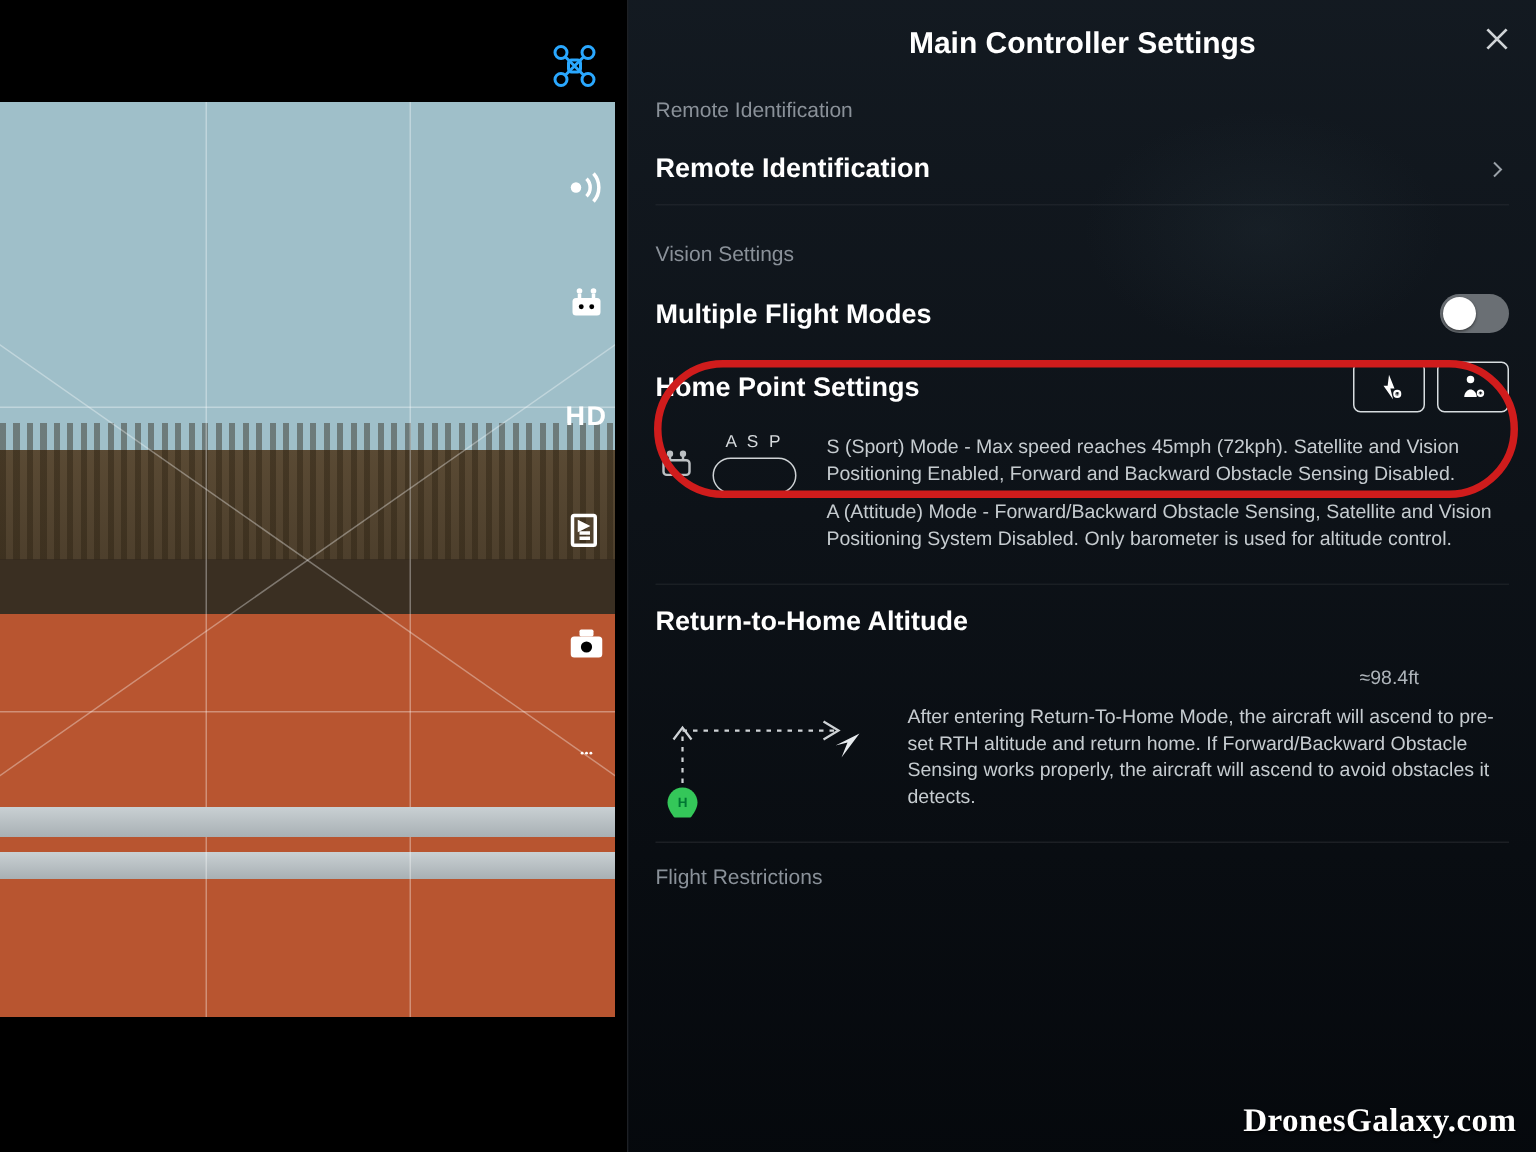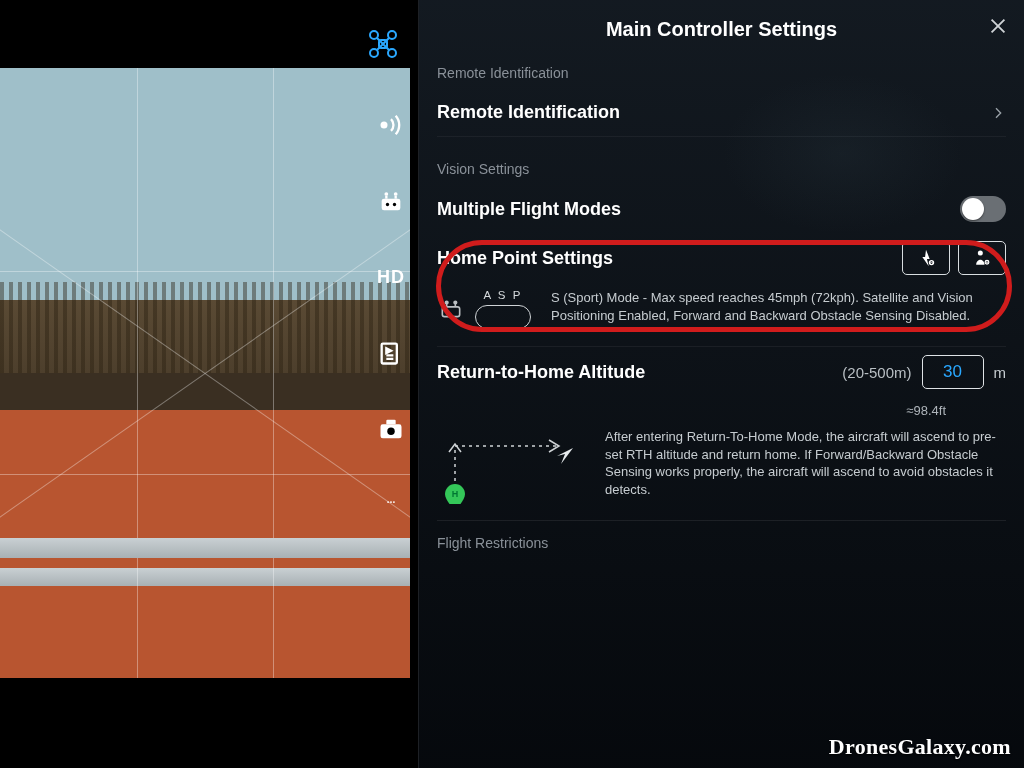--- a/index.html
+++ b/index.html
@@ -239,30 +239,26 @@
                 <line x1="16" y1="7" x2="16" y2="10"></line>
               </svg>
           </div>
           <div style="display:flex; flex-direction:column; align-items:center; gap:4px;">
             <div class="small">A S P</div>
             <div class="ovalbtn"></div>
           </div>
         </div>
         <div class="desc">
           <p>S (Sport) Mode - Max speed reaches 45mph (72kph). Satellite and Vision Positioning Enabled, Forward and Backward Obstacle Sensing Disabled.</p>
+          <p>A (Attitude) Mode - Forward/Backward Obstacle Sensing, Satellite and Vision Positioning System Disabled. Only barometer is used for altitude control.</p>
         </div>
       </div>
 
       <div class="row noborder rth-row">
         <div class="label">Return-to-Home Altitude</div>
-        <div class="right">
-          <span class="range">(20-500m)</span>
-          <div class="valbox">30</div>
-          <span class="unit">m</span>
-        </div>
       </div>
       <div class="approx">≈98.4ft</div>
 
       <div class="rth-desc-row">
         <div class="rth-diagram">
           <svg viewBox="0 0 150 76" width="150" height="76">
             <path d="M18 60 L18 18" stroke="#cfd3d6" stroke-width="1.5" stroke-dasharray="3 4" fill="none"></path>
             <path d="M18 18 L120 18" stroke="#cfd3d6" stroke-width="1.5" stroke-dasharray="3 4" fill="none"></path>
             <path d="M12 24 L18 16 L24 24" stroke="#cfd3d6" stroke-width="1.5" fill="none"></path>
             <path d="M112 12 L122 18 L112 24" stroke="#cfd3d6" stroke-width="1.5" fill="none"></path>

